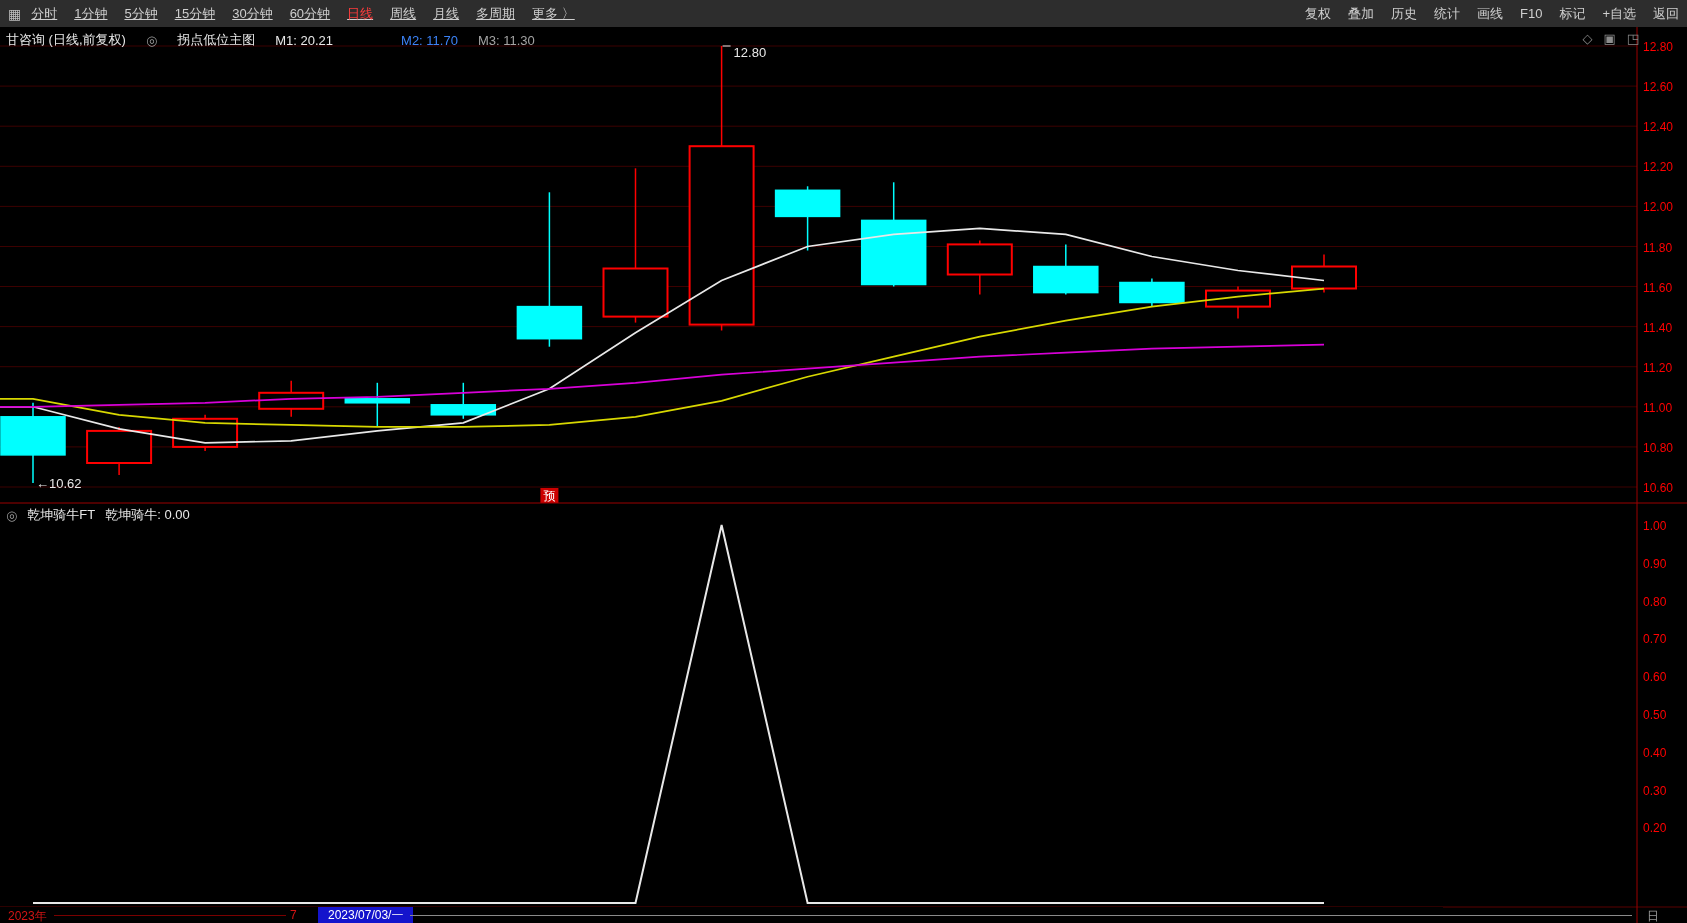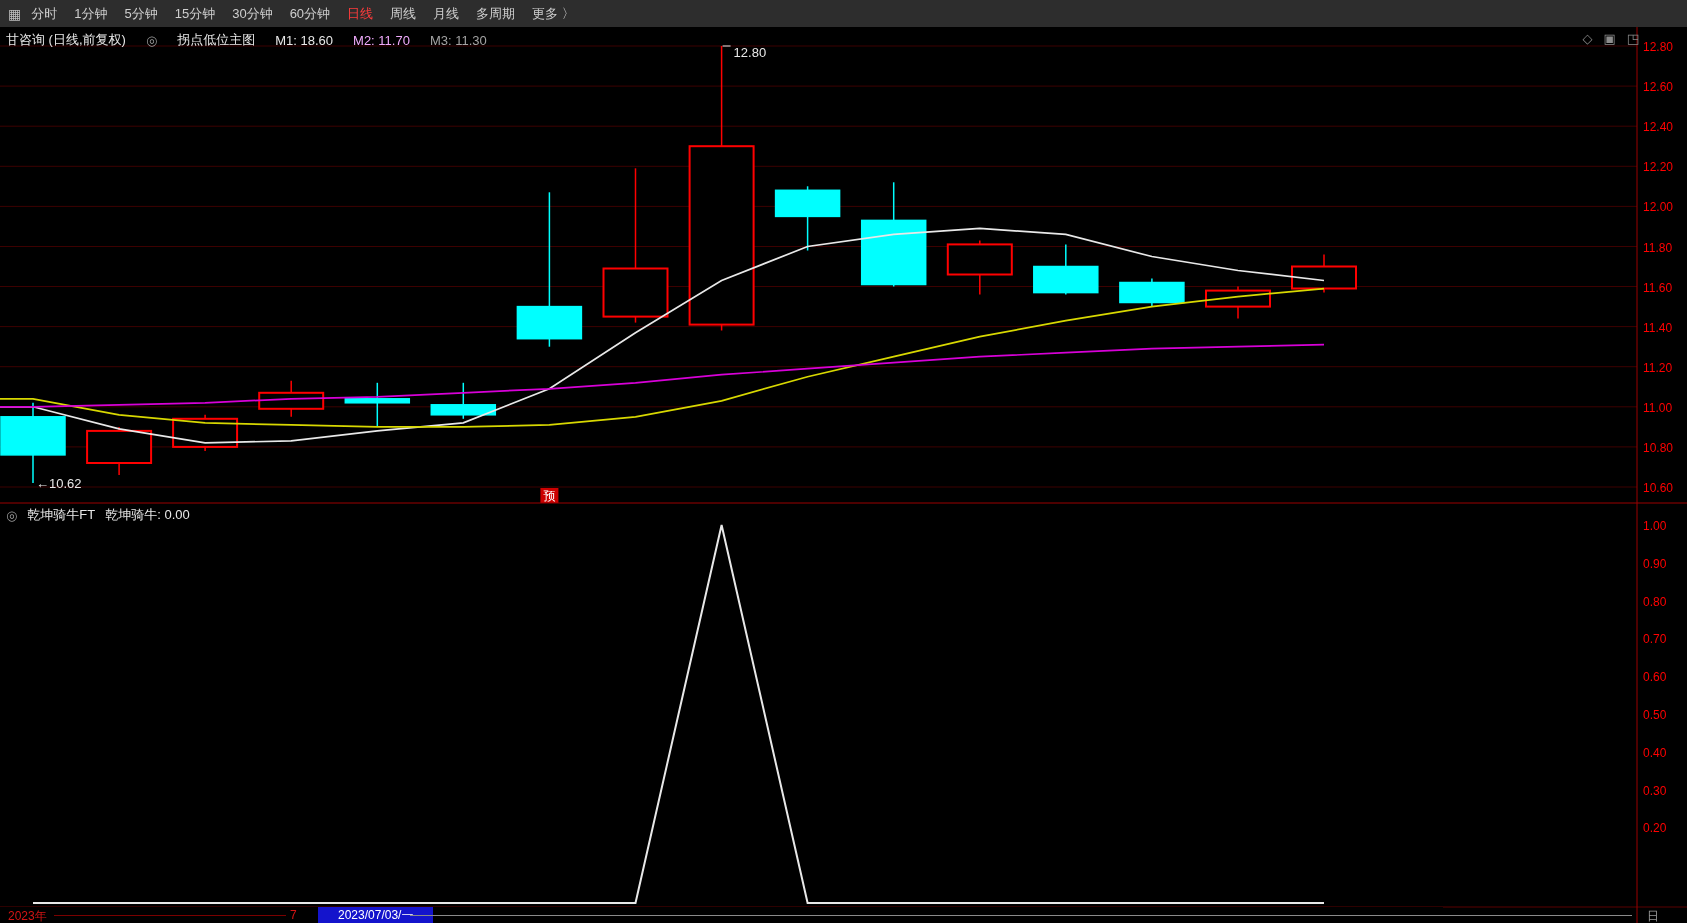--- a/index.html
+++ b/index.html
@@ -1,42 +1,42 @@
 <!DOCTYPE html>
 <html><head>
 <meta charset="utf-8">
 <style>
   * { margin:0; padding:0; box-sizing:border-box; }
   html,body { width:1687px; height:923px; background:#000; overflow:hidden;
     font-family:"Liberation Sans","DejaVu Sans",sans-serif; }
   .toolbar { height:27px; background:#2d2d2d; display:flex; align-items:center;
     font-size:13px; color:#cfcfcf; padding:0 8px; }
   .app-icon { color:#bdbdbd; font-size:14px; margin-right:10px; }
-  .tb-left { display:flex; gap:17px; align-items:center; }
+  .tb-left { display:flex; gap:17px; align-items:center;text-decoration:underline; }
   .tb-right { margin-left:auto; display:flex; gap:17px; align-items:center; }
   .tb-item { white-space:nowrap; cursor:default; }
   .tb-item.active { color:#ff3c3c; }
   .chart-wrap { position:relative; width:1687px; height:896px; background:#000; }
   #chart-svg { position:absolute; left:0; top:0; }
   svg text { font-family:"Liberation Sans","DejaVu Sans",sans-serif; }
   .main-header { position:absolute; top:4px; left:6px; display:flex; align-items:center;
     gap:20px; font-size:13px; color:#e8e8e8; white-space:nowrap; }
   .sel-icon { color:#9a9a9a; font-size:13px; }
-  .m2 { color:#f0abfc; } .m3 { color:#a3a3a3; }
+  .m2 { color:#3b82f6;margin-left:48px; } .m3 { color:#a3a3a3; }
   .win-icons { position:absolute; top:4px; right:48px; display:flex; gap:11px;
     color:#8d8d8d; font-size:13px; }
   .sub-header { position:absolute; top:479px; left:6px; display:flex; align-items:center;
     gap:10px; font-size:13px; color:#e8e8e8; white-space:nowrap; }
   .status-bar { position:absolute; left:0; top:880px; width:1443px; height:16px;
     font-size:12px; background:#000; }
   .sb-year { position:absolute; left:8px; top:1px; color:#d41414; }
   .sb-line-red { position:absolute; left:54px; top:8px; width:232px; height:1px; background:#7a0000; }
   .sb-month { position:absolute; left:290px; top:1px; color:#d41414; }
   .sb-date { position:absolute; left:318px; top:0; height:16px; line-height:16px;
-    background:#1414cc; color:#fff; padding:0 20px; }
+    background:#1414cc; color:#fff; padding:0 10px; }
   .sb-line-gray { position:absolute; left:410px; top:8px; width:1222px; height:1px; background:#8a8a8a; }
   .sb-period { position:absolute; left:1647px; top:1px; color:#9a9a9a; }
 </style>
 </head>
 <body>
 
 <div>
 
   <div class="toolbar">
     <span class="app-icon">▦</span>
@@ -45,20 +45,31 @@
       <span class="tb-item">1分钟</span>
       <span class="tb-item">5分钟</span>
       <span class="tb-item">15分钟</span>
       <span class="tb-item">30分钟</span>
       <span class="tb-item">60分钟</span>
       <span class="tb-item active">日线</span>
       <span class="tb-item">周线</span>
       <span class="tb-item">月线</span>
       <span class="tb-item">多周期</span>
       <span class="tb-item">更多 〉</span>
+    </div>
+    <div class="tb-right">
+      <span class="tb-item">复权</span>
+      <span class="tb-item">叠加</span>
+      <span class="tb-item">历史</span>
+      <span class="tb-item">统计</span>
+      <span class="tb-item">画线</span>
+      <span class="tb-item">F10</span>
+      <span class="tb-item">标记</span>
+      <span class="tb-item">+自选</span>
+      <span class="tb-item">返回</span>
     </div>
   </div>
 
   <div class="chart-wrap">
     <svg id="chart-svg" width="1687" height="896">
         <line x1="0" y1="19.0" x2="1637" y2="19.0" stroke="#3d0000" stroke-width="1"></line>
         <text x="1643" y="24.0" fill="#ff0000" font-size="12">12.80</text>
         <line x1="0" y1="59.1" x2="1637" y2="59.1" stroke="#3d0000" stroke-width="1"></line>
         <text x="1643" y="64.1" fill="#ff0000" font-size="12">12.60</text>
         <line x1="0" y1="99.2" x2="1637" y2="99.2" stroke="#3d0000" stroke-width="1"></line>
@@ -133,21 +144,21 @@
         <line x1="0" y1="476" x2="1687" y2="476" stroke="#9b0000" stroke-width="1"></line>
         <line x1="0" y1="880" x2="1687" y2="880" stroke="#5a0000" stroke-width="1"></line>
         <line x1="1637" y1="0" x2="1637" y2="896" stroke="#9b0000" stroke-width="1"></line>
         <polyline points="33.0,876.0 119.1,876.0 205.1,876.0 291.2,876.0 377.3,876.0 463.3,876.0 549.4,876.0 635.5,876.0 721.6,498.0 807.6,876.0 893.7,876.0 979.8,876.0 1065.8,876.0 1151.9,876.0 1238.0,876.0 1324.0,876.0" fill="none" stroke="#e8e8e8" stroke-width="2"></polyline>
       </svg>
 
     <div class="main-header">
       <span>甘咨询 (日线,前复权)</span>
       <span class="sel-icon">◎</span>
       <span>拐点低位主图</span>
-      <span>M1: 18.60</span>
+      <span>M1: 20.21</span>
       <span class="m2">M2: 11.70</span>
       <span class="m3">M3: 11.30</span>
     </div>
 
     <div class="win-icons">
       <span>◇</span>
       <span>▣</span>
       <span>◳</span>
     </div>
 

